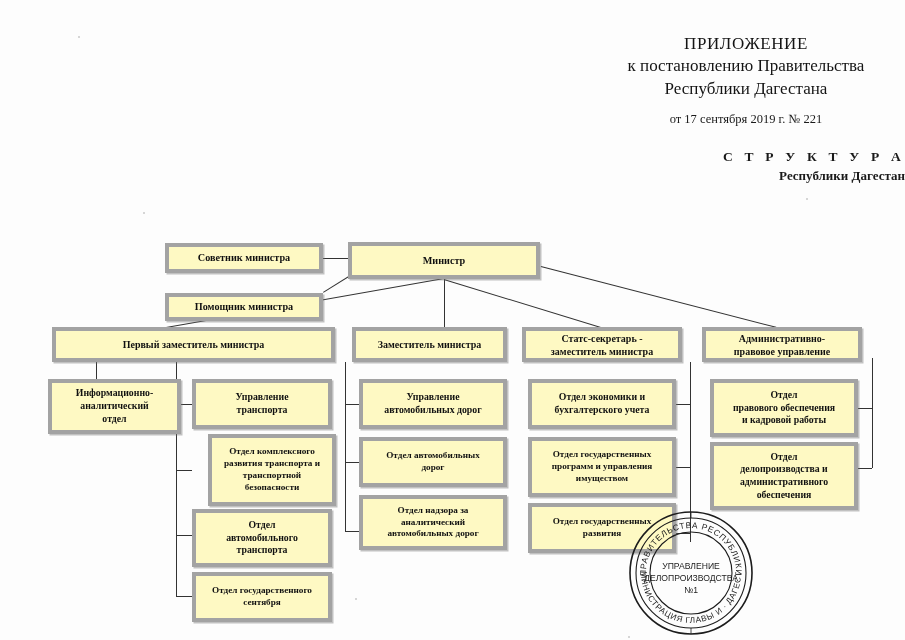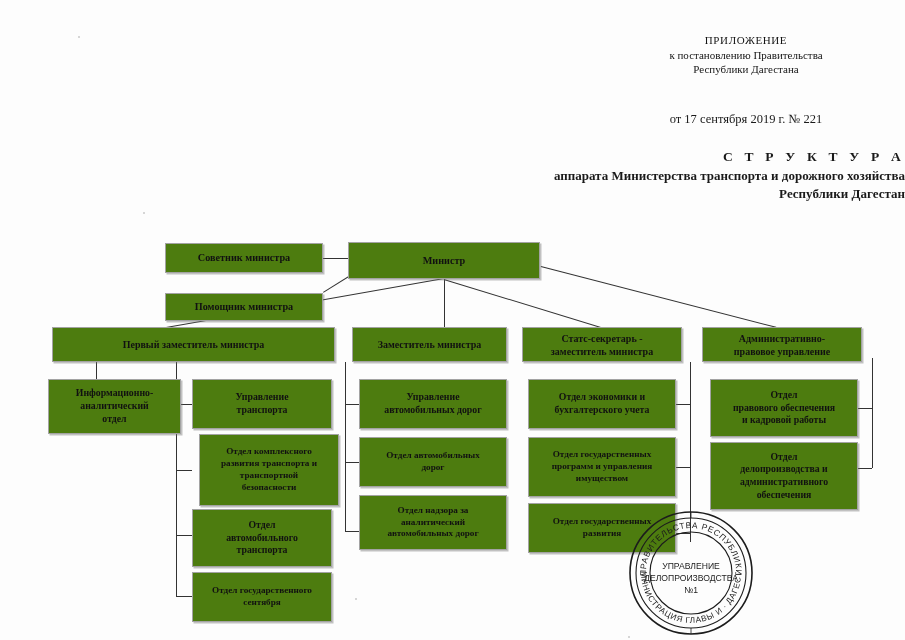--- a/index.html
+++ b/index.html
@@ -18,21 +18,21 @@
     overflow: hidden;
     background: #fdfdfd;
     box-sizing: border-box;
   }
 
   
   .hdr {
     position: absolute;
     text-align: center;
     line-height: 1.32;
-    font-size: 11px;
+    font-size: 17px;
     color: #141414;
     white-space: nowrap;
     font-family: Liberation Serif, serif;
   }
   #hdr-appendix { left: 596px; top: 33px; width: 300px; }
   #hdr-appendix .ln1 { letter-spacing: 0.6px; }
   #hdr-date {
     position: absolute;
     left: 596px; top: 112px; width: 300px;
     text-align: center;
@@ -50,22 +50,22 @@
     font-size: 13px;
     line-height: 1.45;
   }
   #title-block .t-main { letter-spacing: 4.2px; font-size: 13.5px; }
   #title-block .t-sub { font-size: 13px; }
 
   
   .box {
     position: absolute;
     box-sizing: border-box;
-    border: 1px solid #a3a3a3;
-    background: #4d7c0f;
+    border: 4px solid #a3a3a3;
+    background: #fef9c3;
     display: flex;
     align-items: center;
     justify-content: center;
     text-align: center;
     font-weight: bold;
     font-size: 9.6px;
     line-height: 1.3;
     padding: 2px 4px;
     color: #111;
     z-index: 3;
@@ -119,21 +119,20 @@
 
   <div class="hdr" id="hdr-appendix">
     <div class="ln1">ПРИЛОЖЕНИЕ</div>
     <div>к постановлению Правительства</div>
     <div>Республики Дагестана</div>
   </div>
   <div id="hdr-date">от 17 сентября 2019 г.  № 221</div>
 
   <div id="title-block">
     <div class="t-main">С Т Р У К Т У Р А</div>
-    <div class="t-sub">аппарата Министерства транспорта и дорожного хозяйства</div>
     <div class="t-sub">Республики Дагестан</div>
   </div>
 
   <div class="ln lnh" style="left:323px; top:258px; width:25px;"></div>
   <div class="diag" style="left:323px; top:292px; width:40px; transform:rotate(-32deg);"></div>
 
   <div class="ln lnv" style="left:444px; top:278px; height:50px;"></div>
   <div class="diag" style="left:444px; top:279px; width:285px; transform:rotate(170deg);"></div>
   <div class="diag" style="left:444px; top:279px; width:165px; transform:rotate(17deg);"></div>
   <div class="diag" style="left:541px; top:266px; width:243px; transform:rotate(14.5deg);"></div>
@@ -202,21 +201,21 @@
     </div>
   </div>
 
   <div class="box unit" style="left:192px; top:379px; width:140px; height:50px;">
     <div>
       <span>Управление</span>
       <span>транспорта</span>
     </div>
   </div>
 
-  <div class="box dept" style="left:199px; top:434px; width:140px; height:72px;">
+  <div class="box dept" style="left:208px; top:434px; width:128px; height:72px;">
     <div>
       <span>Отдел комплексного</span>
       <span>развития транспорта и</span>
       <span>транспортной</span>
       <span>безопасности</span>
     </div>
   </div>
 
   <div class="box unit" style="left:192px; top:509px; width:140px; height:58px;">
     <div>

